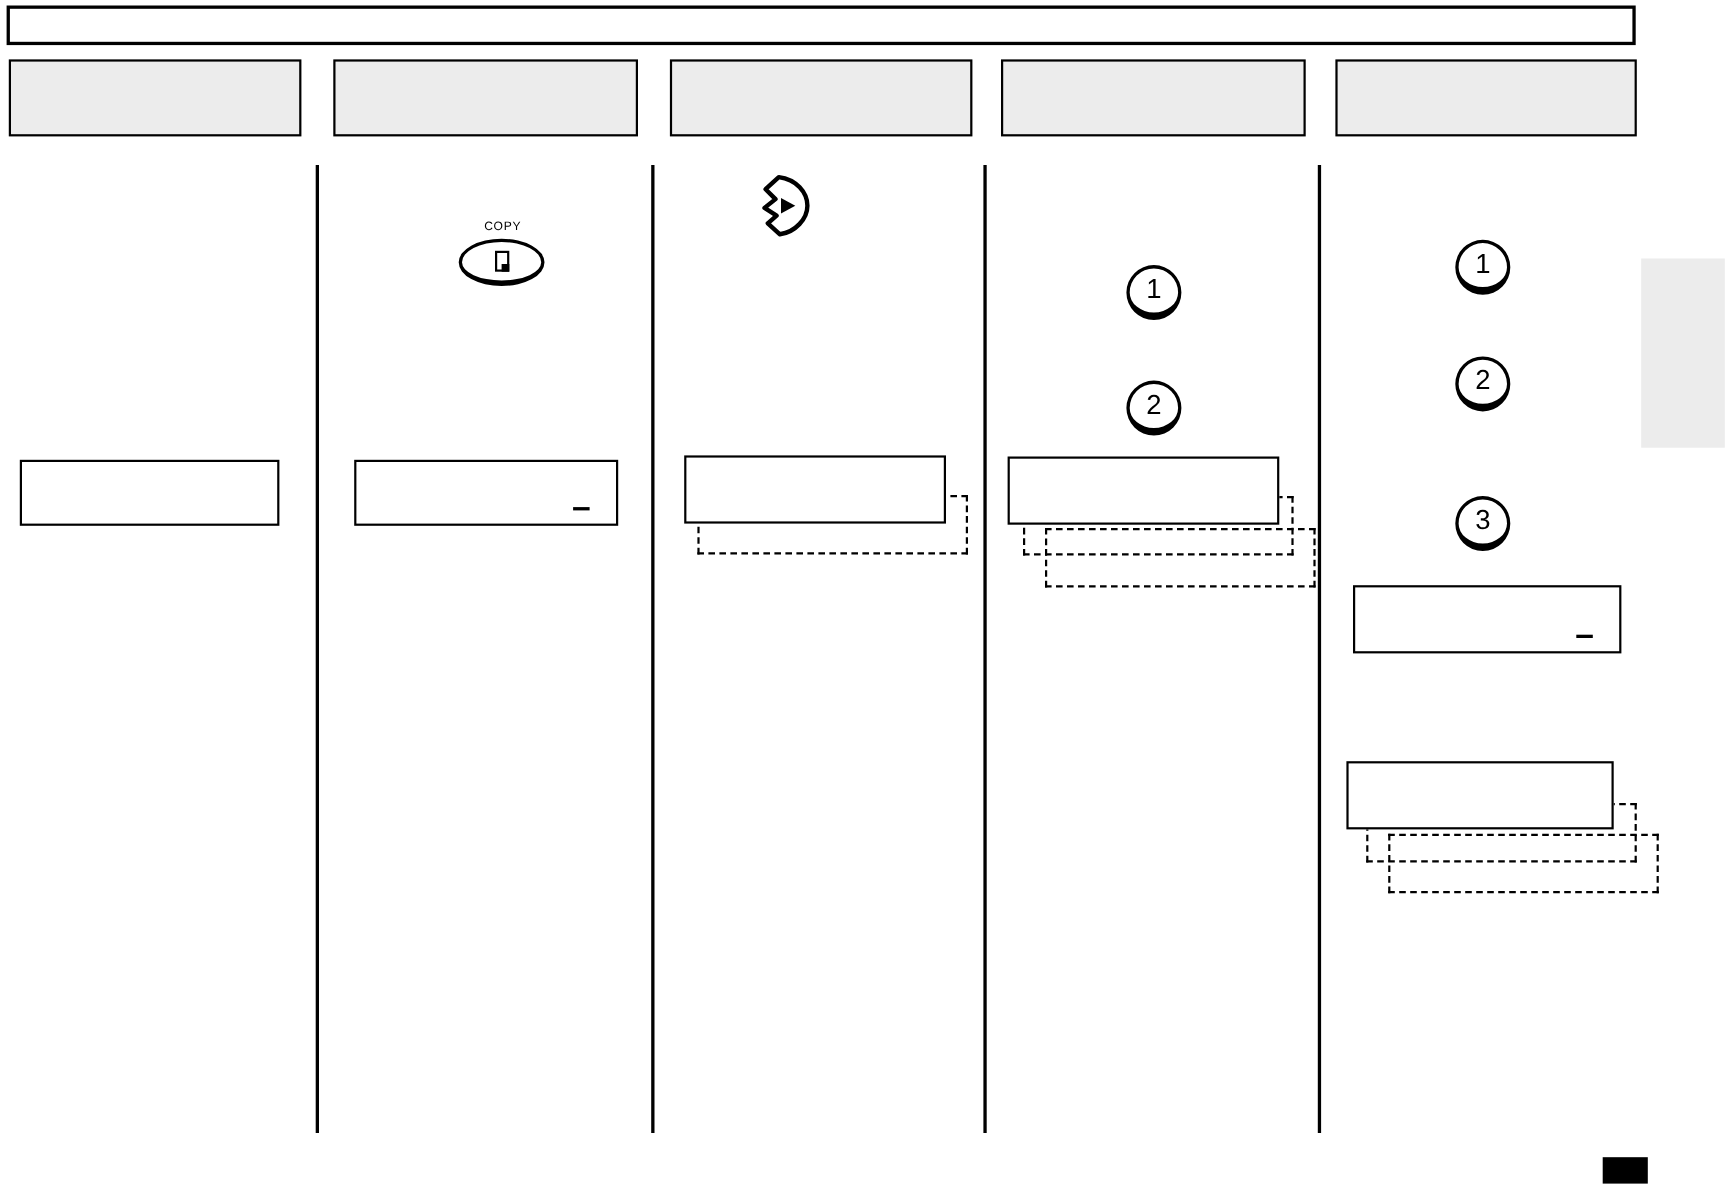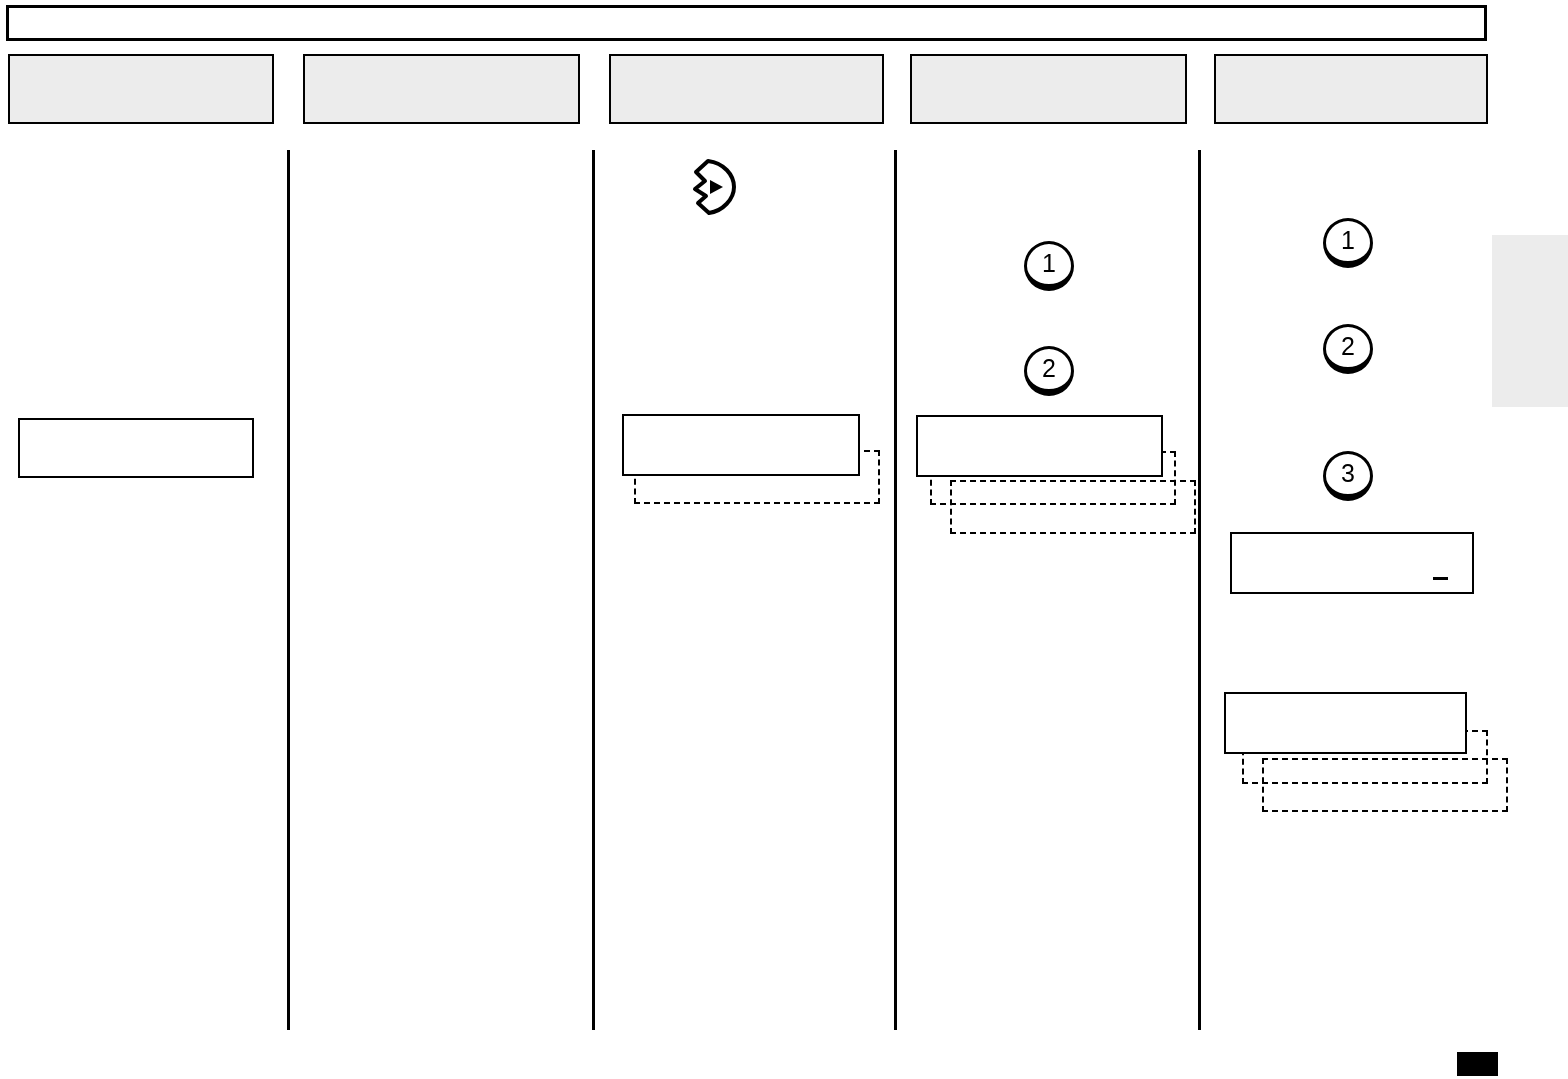--- a/index.html
+++ b/index.html
@@ -288,20 +288,38 @@
   <div class="column c1">
     <div class="col-body-text" style="left:10px; top:20px; width:250px;"></div>
 
     <div class="disp-group" style="left:10px; top:278px; width:250px; height:60px;">
       <div class="disp-box" style="left:0; top:0; width:236px; height:60px;">
         <div class="disp-text"></div>
       </div>
     </div>
   </div>
 
+  <div class="column c2">
+
+    <div class="copy-key">
+      <div class="copy-key-label">COPY</div>
+      <div class="copy-key-oval">
+        <div class="copy-key-doc"></div>
+      </div>
+    </div>
+
+    <div class="col-body-text" style="left:26px; top:150px; width:240px;"></div>
+
+    <div class="disp-group" style="left:26px; top:278px; width:250px; height:60px;">
+      <div class="disp-box" style="left:0; top:0; width:240px; height:60px;">
+        <div class="disp-text"></div>
+        <div class="disp-dash"></div>
+      </div>
+    </div>
+  </div>
 
   <div class="column c3">
 
     <div class="arrow-key">
       <svg width="62" height="58" viewBox="0 0 62 58">
         <path d="M30 3 C46 5 56 17 56 29 C56 41 45 53 31 55 L20 45 L28 38 L17 31 L27 23 L18 14 Z" fill="#ffffff" stroke="#000000" stroke-width="4" stroke-linejoin="round"></path>
         <path d="M32 22 L45 29 L32 36 Z" fill="#000000"></path>
       </svg>
     </div>
 

